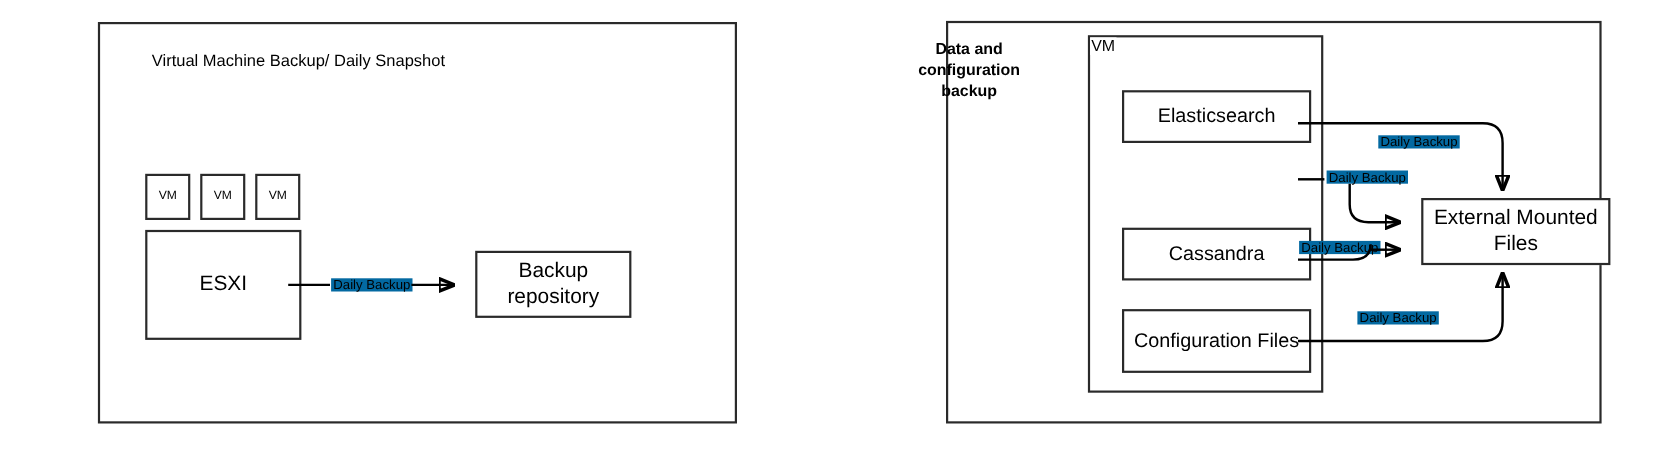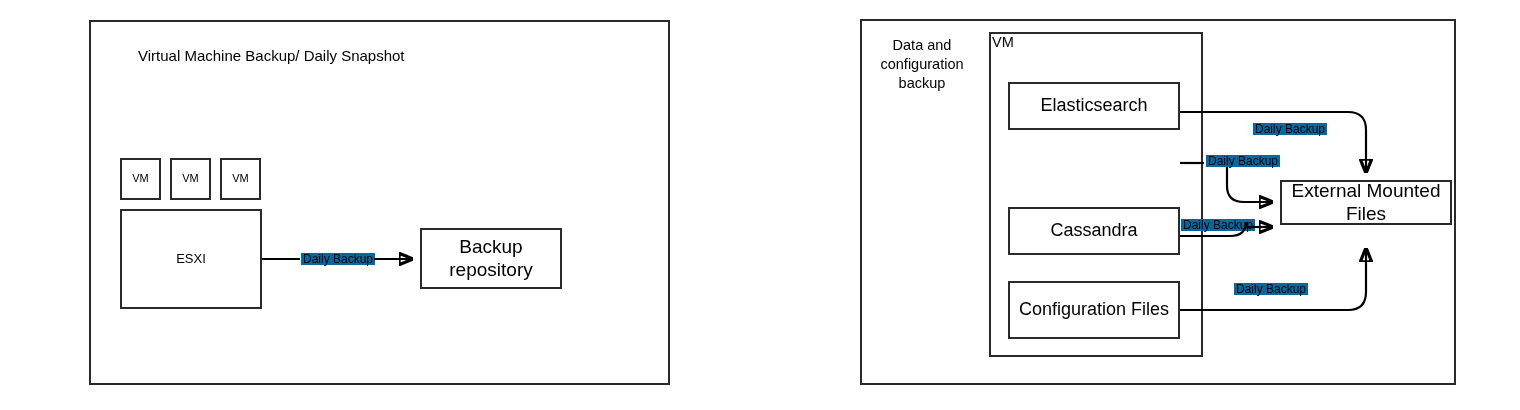--- a/index.html
+++ b/index.html
@@ -31,32 +31,33 @@
   .box {
     position: absolute;
     border: 2px solid #2a2a2a;
     background: #ffffff;
     box-sizing: border-box;
     display: flex;
     align-items: center;
     justify-content: center;
     text-align: center;
     line-height: 1.2;
+    margin-left: 12px;
   }
   .panel-title {
     position: absolute;
     font-size: 15px;
     color: #000;
     white-space: nowrap;
   }
   .vm-small {
     font-size: 11px;
   }
   .esxi-label {
-    font-size: 13px;
+    font-size: 19px;
   }
   .repo-label {
     font-size: 19px;
   }
   .svc-label {
     font-size: 18px;
   }
   .disk-label {
     font-size: 19px;
   }
@@ -123,40 +124,40 @@
 
   <div class="box repo-label" style="left:420px; top:228px; width:142px; height:61px; flex-direction:column;">
     <span>Backup</span>
     <span>repository</span>
   </div>
 
   <div class="edge-label" style="left:301px; top:253px;">Daily Backup</div>
 
   <div class="panel" style="left:860px; top:19px; width:596px; height:366px;"></div>
 
-  <div class="group-label" style="left:872px; top:36px; width:100px;">
+  <div class="group-label" style="left:831px; top:36px; width:100px;font-weight:bold;">
     <div>Data and</div>
     <div>configuration</div>
     <div>backup</div>
   </div>
 
   <div class="panel" style="left:989px; top:32px; width:214px; height:325px;"></div>
   <div class="vm-corner-label" style="left:991px; top:34px;">VM</div>
 
   <div class="box svc-label" style="left:1008px; top:82px; width:172px; height:48px;">
     <span>Elasticsearch</span>
   </div>
   <div class="box svc-label" style="left:1008px; top:281px; width:172px; height:58px;">
     <span>Configuration Files</span>
   </div>
   <div class="box svc-label" style="left:1008px; top:207px; width:172px; height:48px;">
     <span>Cassandra</span>
   </div>
 
-  <div class="box disk-label" style="left:1280px; top:180px; width:172px; height:45px; flex-direction:column;">
+  <div class="box disk-label" style="left:1280px; top:180px; width:172px; height:61px; flex-direction:column;">
     <span>External Mounted</span>
     <span>Files</span>
   </div>
 
   <div class="edge-label" style="left:1253px; top:123px;">Daily Backup</div>
   <div class="edge-label" style="left:1206px; top:155px;">Daily Backup</div>
   <div class="edge-label" style="left:1181px; top:219px;">Daily Backup</div>
   <div class="edge-label" style="left:1234px; top:283px;">Daily Backup</div>
 
   <svg class="links" viewBox="0 0 1520 410" xmlns="http://www.w3.org/2000/svg">

